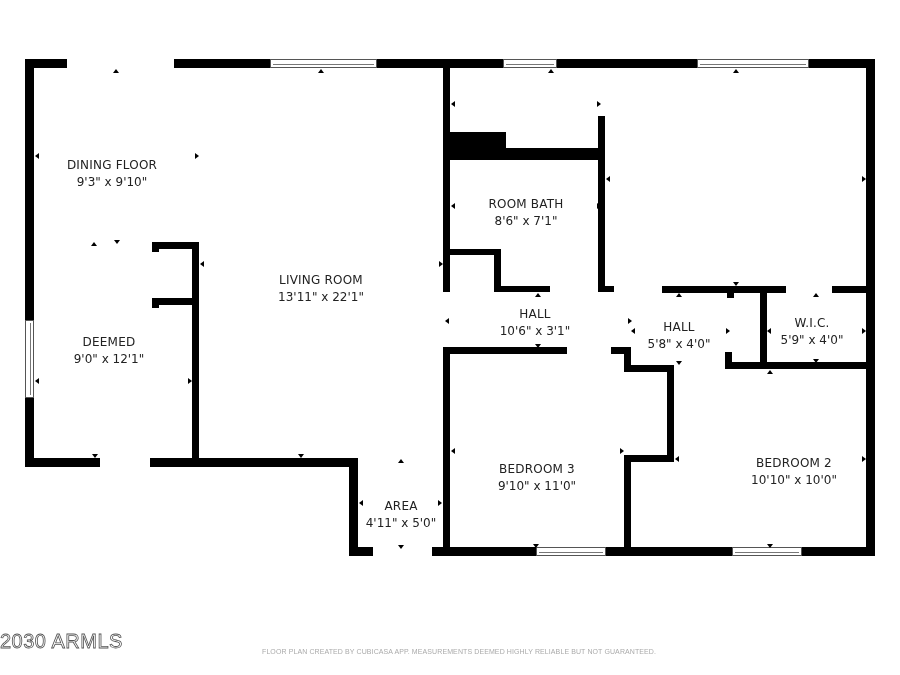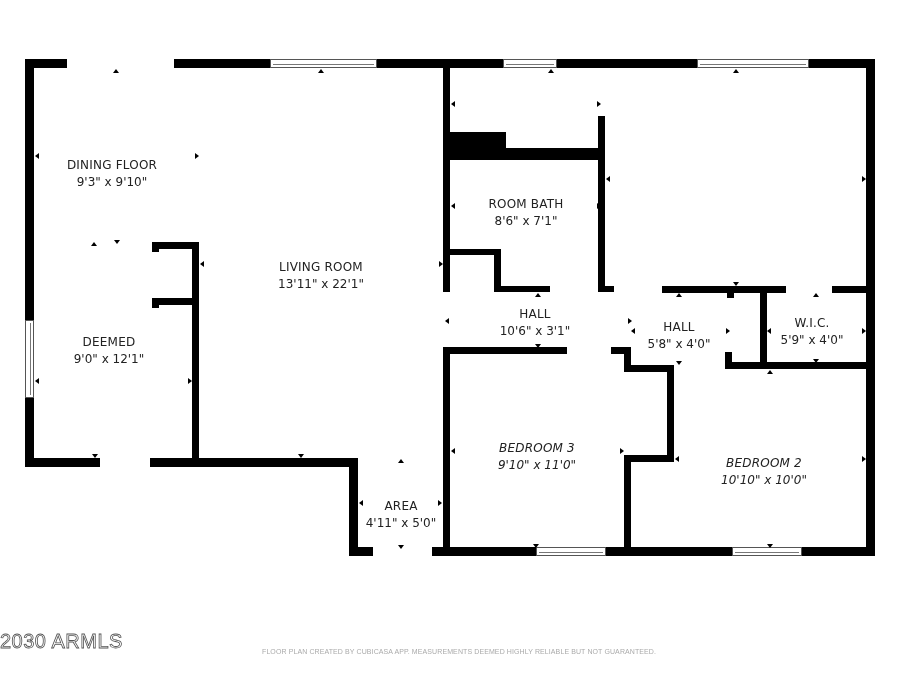--- a/index.html
+++ b/index.html
@@ -81,21 +81,21 @@
   <div class="w" style="left:725px;top:352px;width:7px;height:14px;"></div>
 
   <div class="w" style="left:667px;top:365px;width:7px;height:97px;"></div>
   <div class="w" style="left:624px;top:455px;width:50px;height:7px;"></div>
   <div class="w" style="left:624px;top:455px;width:7px;height:101px;"></div>
 
   <div class="room" style="left:112px;top:157px;">
     <span class="nm">DINING FLOOR</span>
     <span class="dm">9'3" x 9'10"</span>
   </div>
-  <div class="room" style="left:321px;top:259px;">
+  <div class="room" style="left:321px;top:272px;">
     <span class="nm">LIVING ROOM</span>
     <span class="dm">13'11" x 22'1"</span>
   </div>
   <div class="room" style="left:109px;top:334px;">
     <span class="nm">DEEMED</span>
     <span class="dm">9'0" x 12'1"</span>
   </div>
   <div class="room" style="left:401px;top:498px;">
     <span class="nm">AREA</span>
     <span class="dm">4'11" x 5'0"</span>
@@ -109,25 +109,25 @@
     <span class="dm">10'6" x 3'1"</span>
   </div>
   <div class="room" style="left:679px;top:319px;">
     <span class="nm">HALL</span>
     <span class="dm">5'8" x 4'0"</span>
   </div>
   <div class="room" style="left:812px;top:315px;">
     <span class="nm">W.I.C.</span>
     <span class="dm">5'9" x 4'0"</span>
   </div>
-  <div class="room" style="left:537px;top:440px;font-style:italic;">
+  <div class="room" style="left:537px;top:461px;">
     <span class="nm">BEDROOM 3</span>
     <span class="dm">9'10" x 11'0"</span>
   </div>
-  <div class="room" style="left:764px;top:455px;font-style:italic;">
+  <div class="room" style="left:794px;top:455px;">
     <span class="nm">BEDROOM 2</span>
     <span class="dm">10'10" x 10'0"</span>
   </div>
 
   <div class="tick t-up" style="left:113px;top:69px;"></div>
   <div class="tick t-up" style="left:318px;top:69px;"></div>
   <div class="tick t-lt" style="left:35px;top:153px;"></div>
   <div class="tick t-rt" style="left:195px;top:153px;"></div>
   <div class="tick t-up" style="left:91px;top:242px;"></div>
   <div class="tick t-dn" style="left:114px;top:240px;"></div>

